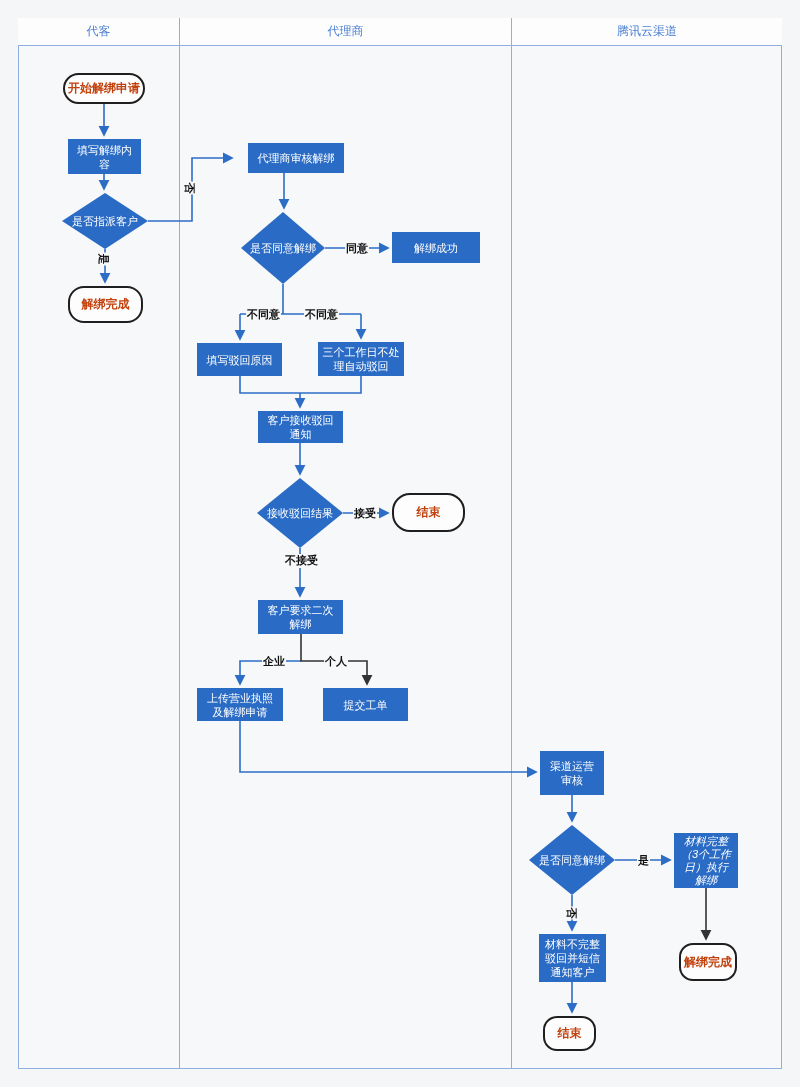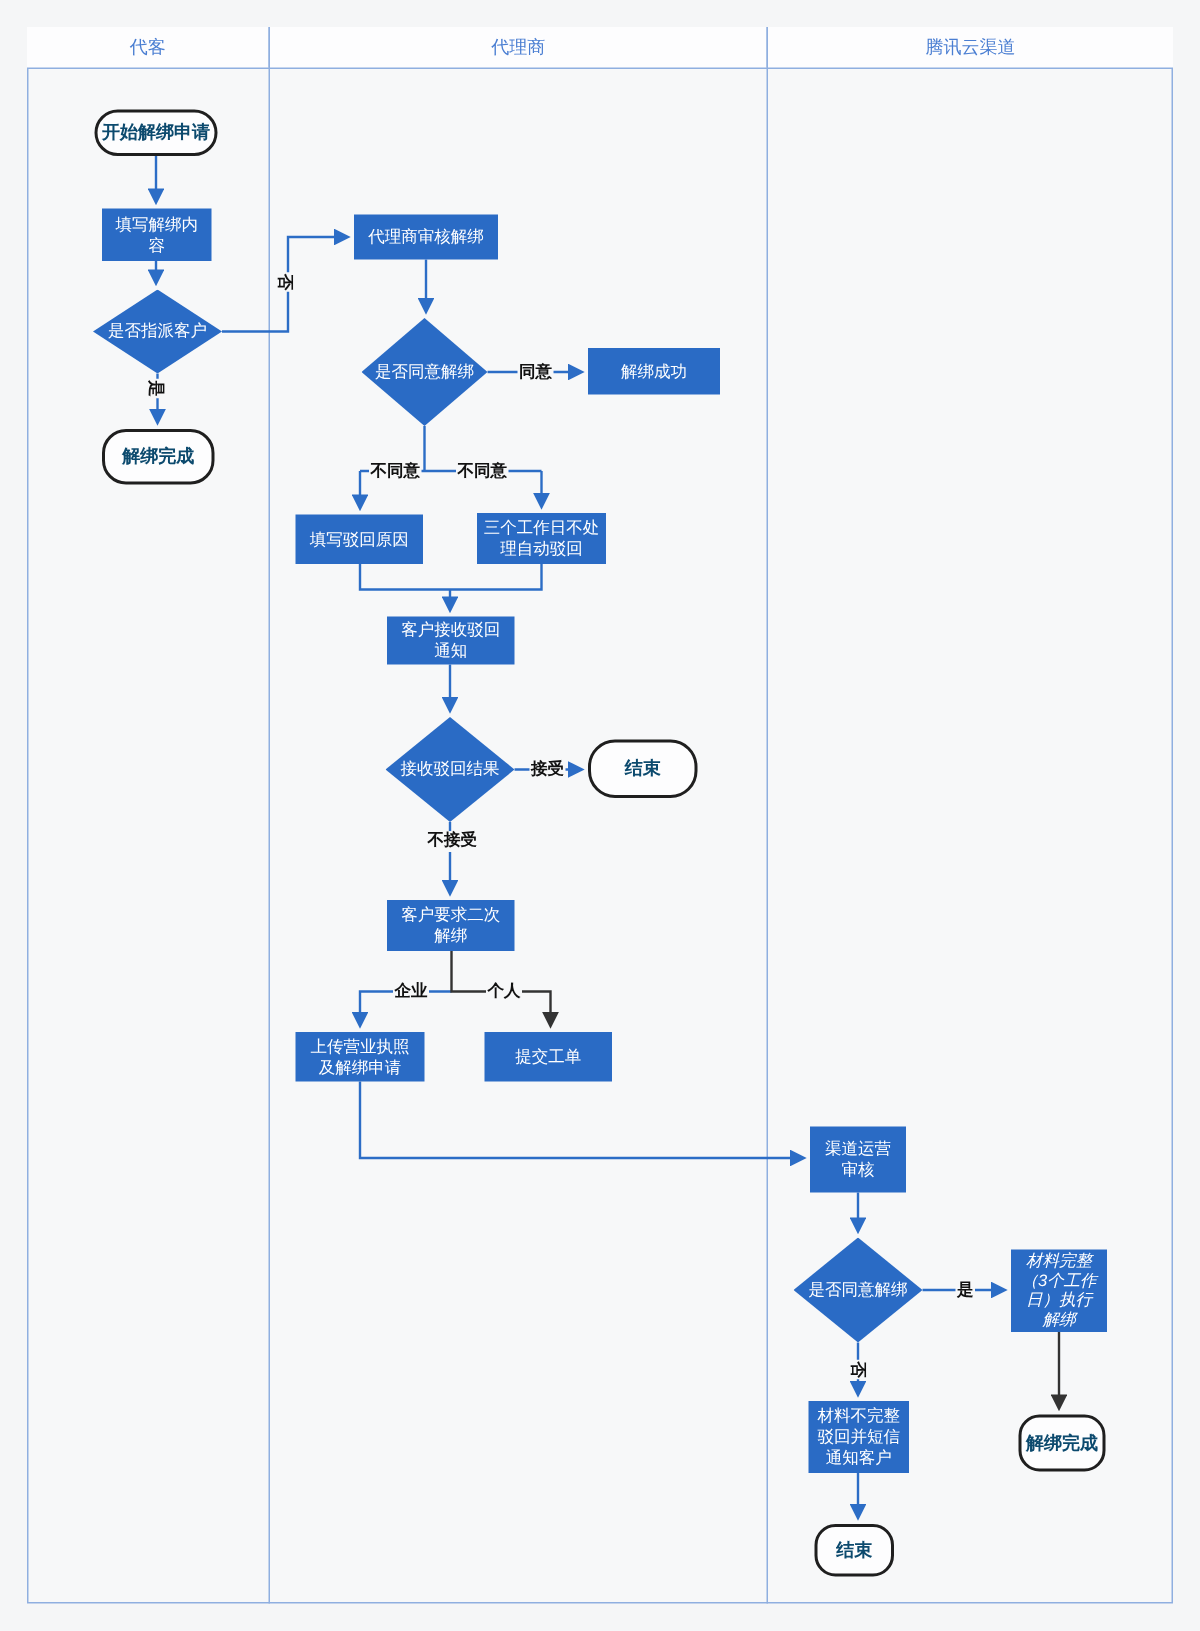--- a/index.html
+++ b/index.html
@@ -8,21 +8,21 @@
   .header{position:absolute;left:18px;top:18px;width:764px;height:28px;background:#fdfdfe;border-bottom:1px solid #8fafe0;box-sizing:border-box;display:flex;}
   .hcell{display:flex;align-items:center;justify-content:center;font-size:12px;color:#4a7ed2;box-sizing:border-box;}
   .hc1{width:161px;text-align:center;}
   .hc2{width:332px;border-left:1px solid #8fafe0;}
   .hc3{flex:1;border-left:1px solid #8fafe0;}
   .vdiv{position:absolute;top:18px;height:1051px;width:1px;background:#8fafe0;}
   .svg-layer{position:absolute;left:0;top:0;width:800px;height:1087px;pointer-events:none;}
   .node{position:absolute;box-sizing:border-box;display:flex;align-items:center;justify-content:center;text-align:center;}
   .process{background:#2a6bc5;color:#ffffff;font-size:11px;line-height:14px;white-space:pre-line;}
   .decision{background:#2a6bc5;color:#ffffff;font-size:11px;line-height:13px;clip-path:polygon(50% 0%,100% 50%,50% 100%,0% 50%);white-space:pre-line;}
-  .terminal{background:#fdfdfe;border:2px solid #1f1f1f;border-radius:16px;color:#0c4a6e;font-size:12px;font-weight:bold;}
+  .terminal{background:#fdfdfe;border:2px solid #1f1f1f;border-radius:16px;color:#c2410c;font-size:12px;font-weight:bold;}
   .elabel{position:absolute;font-size:11px;font-weight:bold;color:#111111;background:#f7f8f9;line-height:14px;padding:0 1px;white-space:nowrap;}
   .rot{transform:rotate(90deg);}
 </style>
 </head>
 <body>
 
 <div class="canvas">
 
   <div class="frame"></div>
 
@@ -71,21 +71,21 @@
       <path d="M706,888 L706,938" marker-end="url(#ak)"></path>
     </g>
   </svg>
 
   <div class="node terminal" style="left:63px;top:73px;width:82px;height:31px;">开始解绑申请</div>
   <div class="node process" style="left:68px;top:139px;width:73px;height:35px;">填写解绑内
 容</div>
   <div class="node decision" style="left:62px;top:193px;width:86px;height:56px;">是否指派客户</div>
   <div class="node terminal" style="left:68px;top:286px;width:75px;height:37px;">解绑完成</div>
 
-  <div class="node process" style="left:236px;top:143px;width:96px;height:30px;">代理商审核解绑</div>
+  <div class="node process" style="left:248px;top:143px;width:96px;height:30px;">代理商审核解绑</div>
   <div class="node decision" style="left:241px;top:212px;width:84px;height:72px;">是否同意解绑</div>
   <div class="node process" style="left:392px;top:232px;width:88px;height:31px;">解绑成功</div>
   <div class="node process" style="left:197px;top:343px;width:85px;height:33px;">填写驳回原因</div>
   <div class="node process" style="left:318px;top:342px;width:86px;height:34px;">三个工作日不处
 理自动驳回</div>
   <div class="node process" style="left:258px;top:411px;width:85px;height:32px;">客户接收驳回
 通知</div>
   <div class="node decision" style="left:257px;top:478px;width:86px;height:70px;">接收驳回结果</div>
   <div class="node terminal" style="left:392px;top:493px;width:73px;height:39px;border-radius:18px;">结束</div>
   <div class="node process" style="left:258px;top:600px;width:85px;height:34px;">客户要求二次

